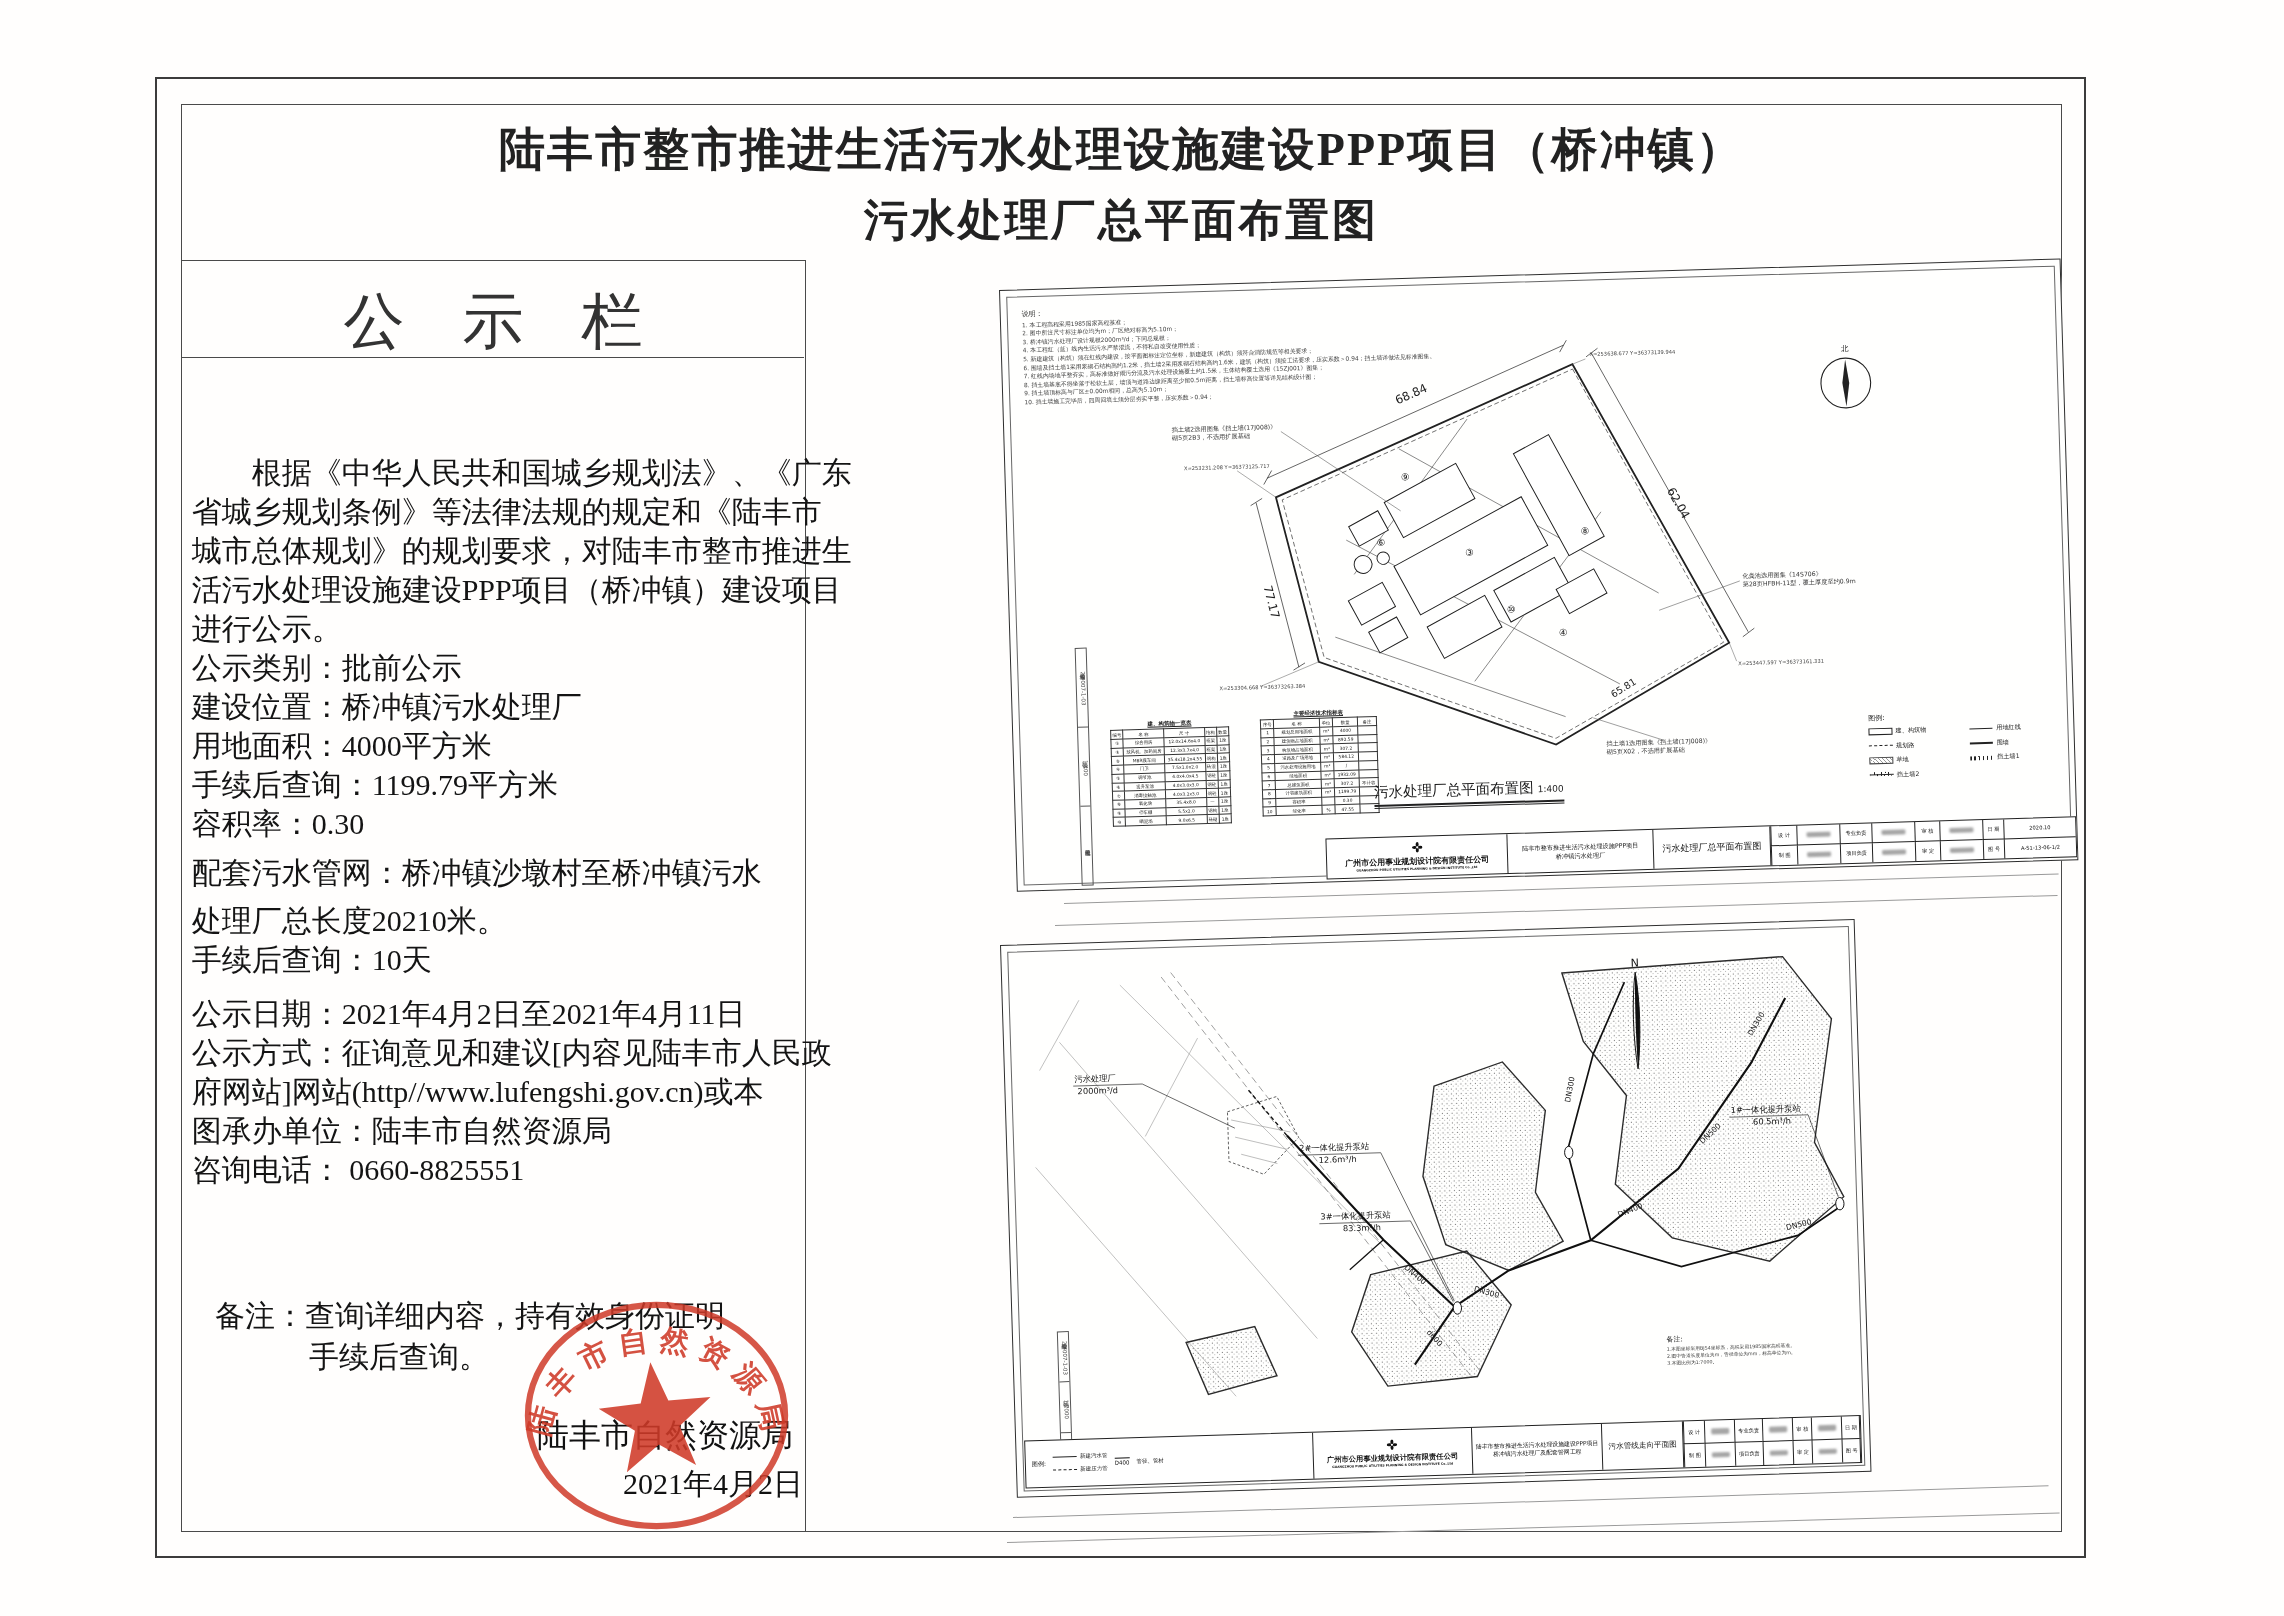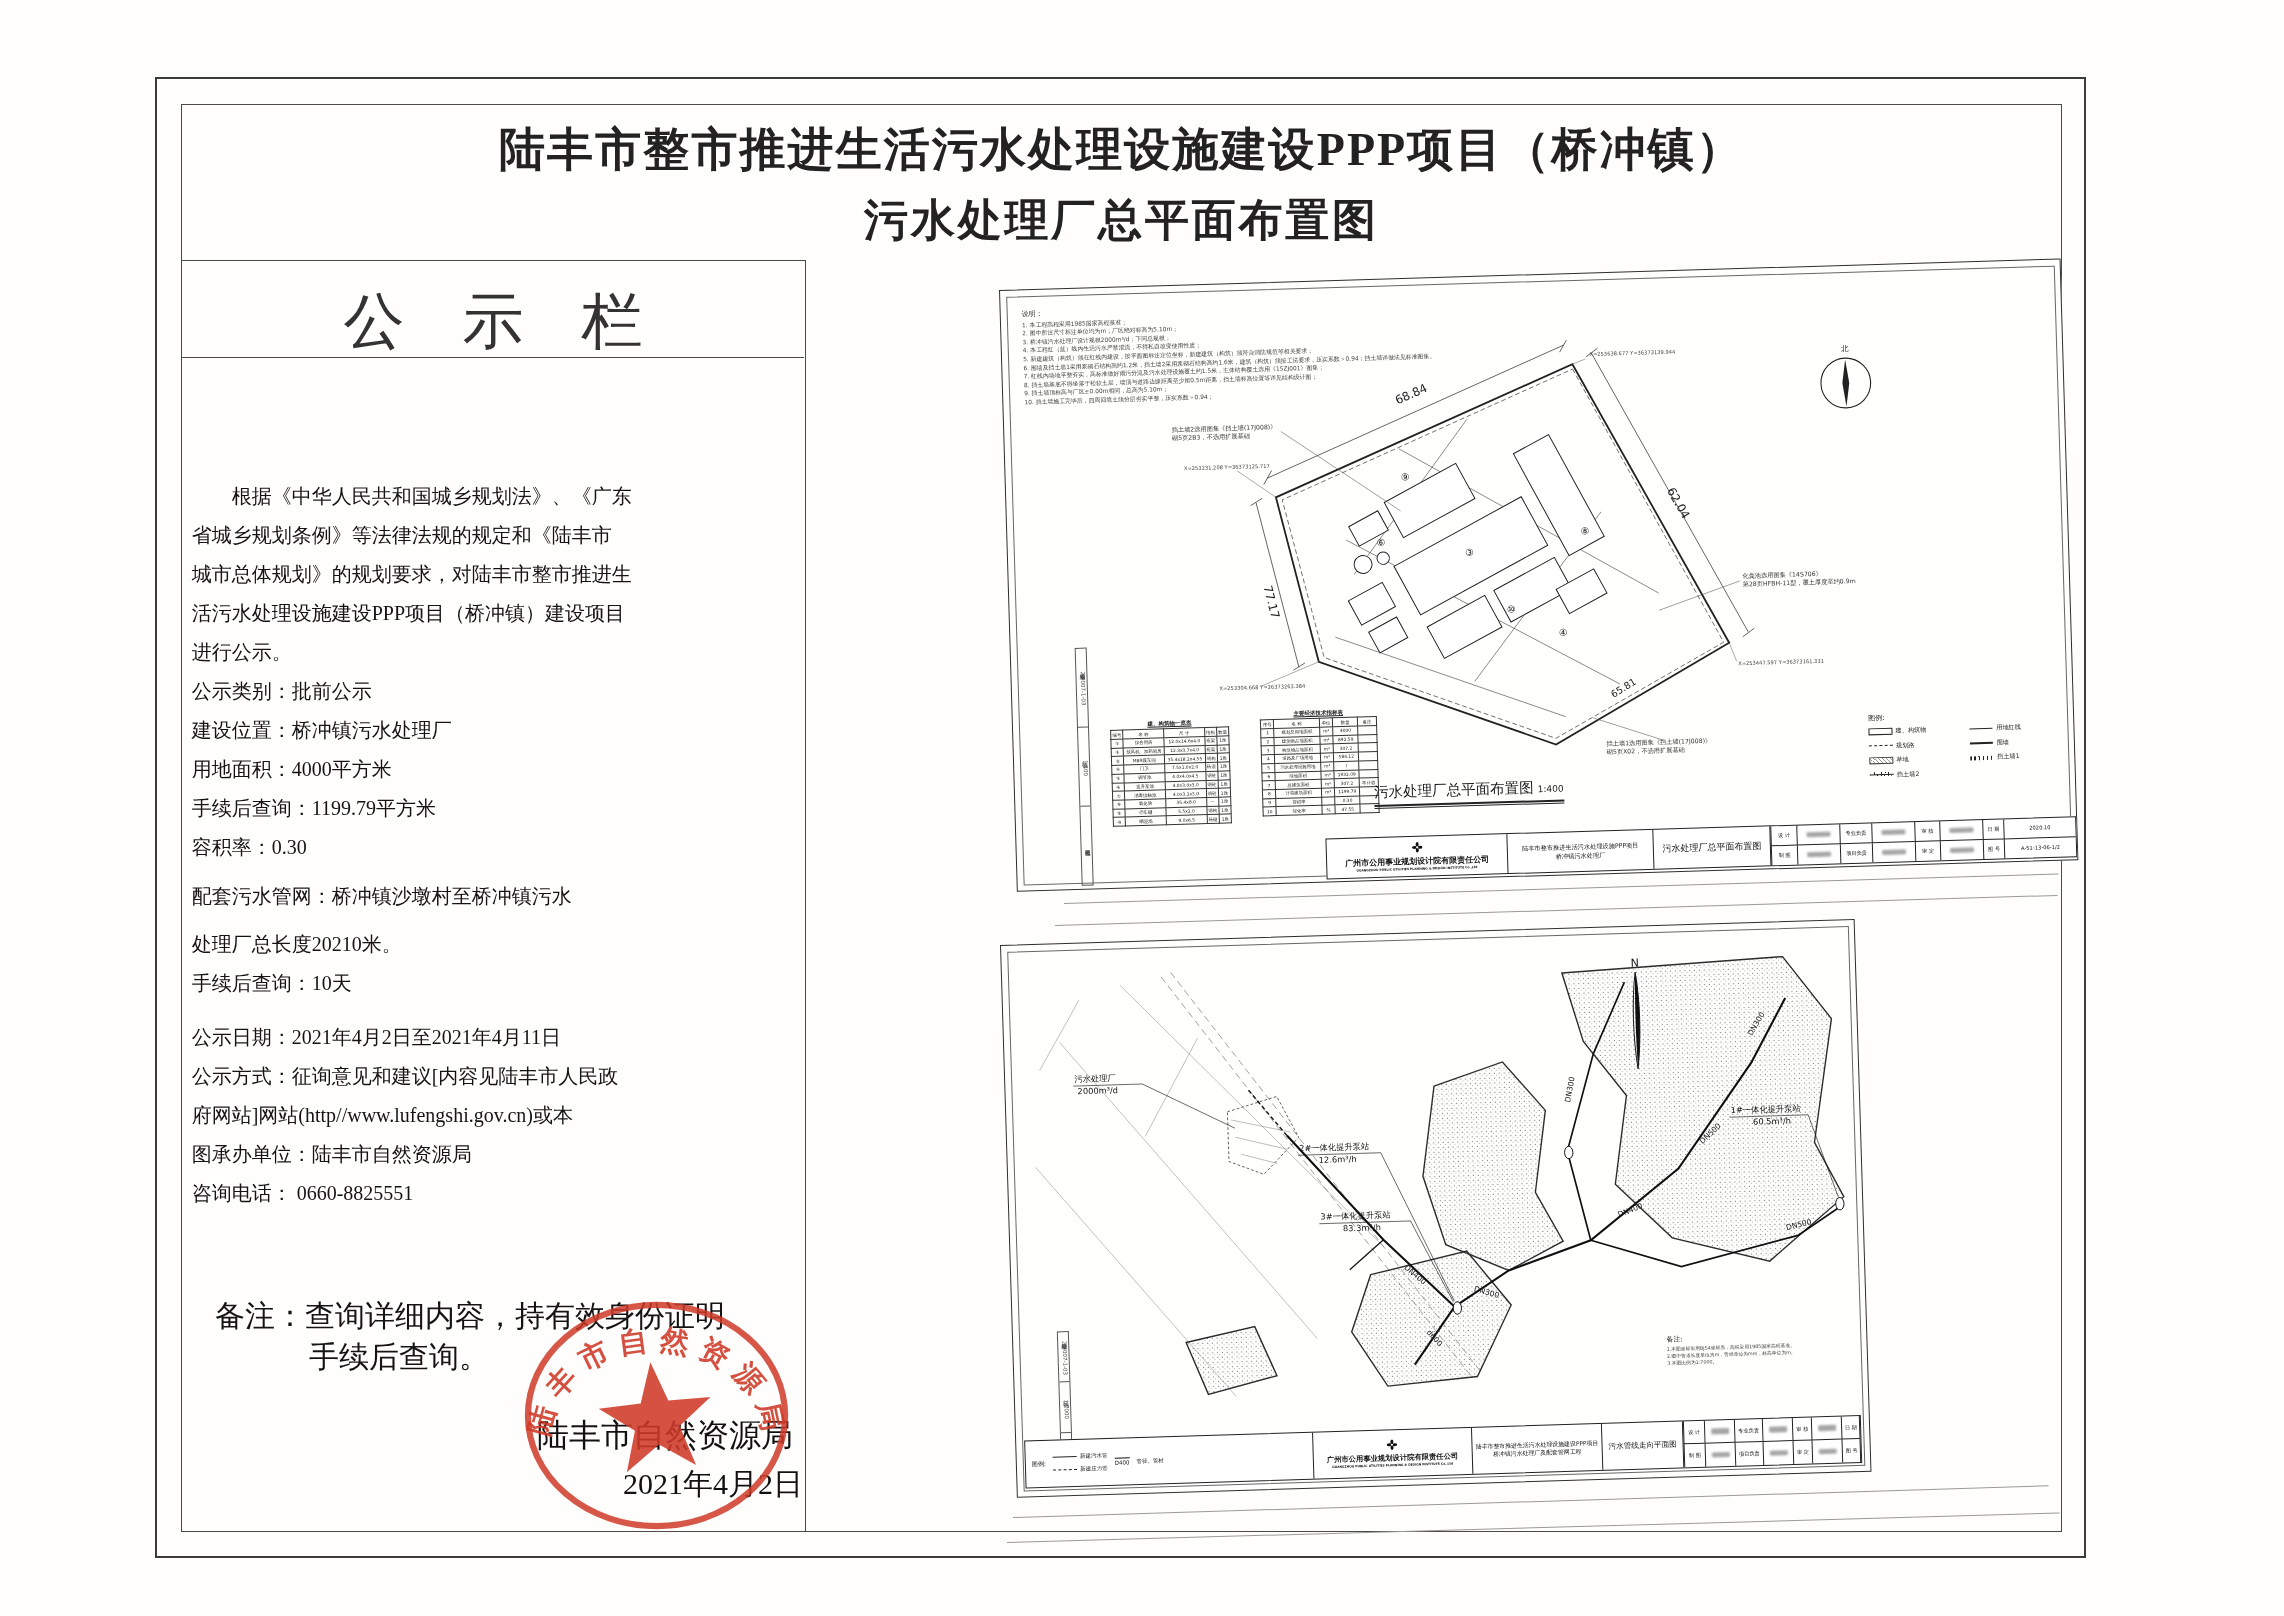--- a/index.html
+++ b/index.html
@@ -15,21 +15,21 @@
   .title-band { position:absolute; left:181px; top:104px; width:1881px; height:156px; text-align:center; }
   .title-line1 { margin-top:15px; font-size:46px; font-weight:700; letter-spacing:2.1px; color:#222; }
   .title-line2 { margin-top:9.7px; font-size:44px; font-weight:700; letter-spacing:2.8px; color:#222; }
   .title-rule { position:absolute; left:181px; top:260px; width:624px; height:1.4px; background:#4a4a4a; }
   .divider-v { position:absolute; left:805px; top:260px; width:1.4px; height:1272px; background:#4a4a4a; }
 
   
   .notice-panel { position:absolute; left:182px; top:262px; width:622px; height:1271px; }
   .notice-header { text-align:center; margin-top:19.3px; font-size:61px; letter-spacing:58px; text-indent:58px; color:#333; }
   .notice-rule { position:absolute; left:0; top:95px; width:100%; height:1.4px; background:#4a4a4a; }
-  .notice-body { position:absolute; left:9.7px; top:215px; width:606px; font-size:20px; line-height:39px; color:#141414; }
+  .notice-body { position:absolute; left:9.7px; top:191px; width:606px; font-size:30px; line-height:39px; color:#141414; }
   .notice-body div { white-space:nowrap; }
   .notice-body div:nth-of-type(11) { margin-top:9.7px; }
   .notice-body div:nth-of-type(12) { margin-top:9.7px; }
   .notice-body div:nth-of-type(14) { margin-top:15px; }
   .notice-body div:nth-of-type(19) { margin-top:22px; }
   .notice-remark { position:absolute; left:33px; top:1033px; font-size:30px; line-height:41px; color:#141414; }
   .notice-remark .rm2 { padding-left:94px; }
   .notice-issuer { position:absolute; left:0; top:1152px; width:100%; }
   .issuer-line { position:absolute; left:345px; top:0; width:276px; text-align:center; font-size:32px; color:#111; }
   .date-line { position:absolute; left:345px; top:50px; width:276px; text-align:right; font-size:30px; color:#111; }

